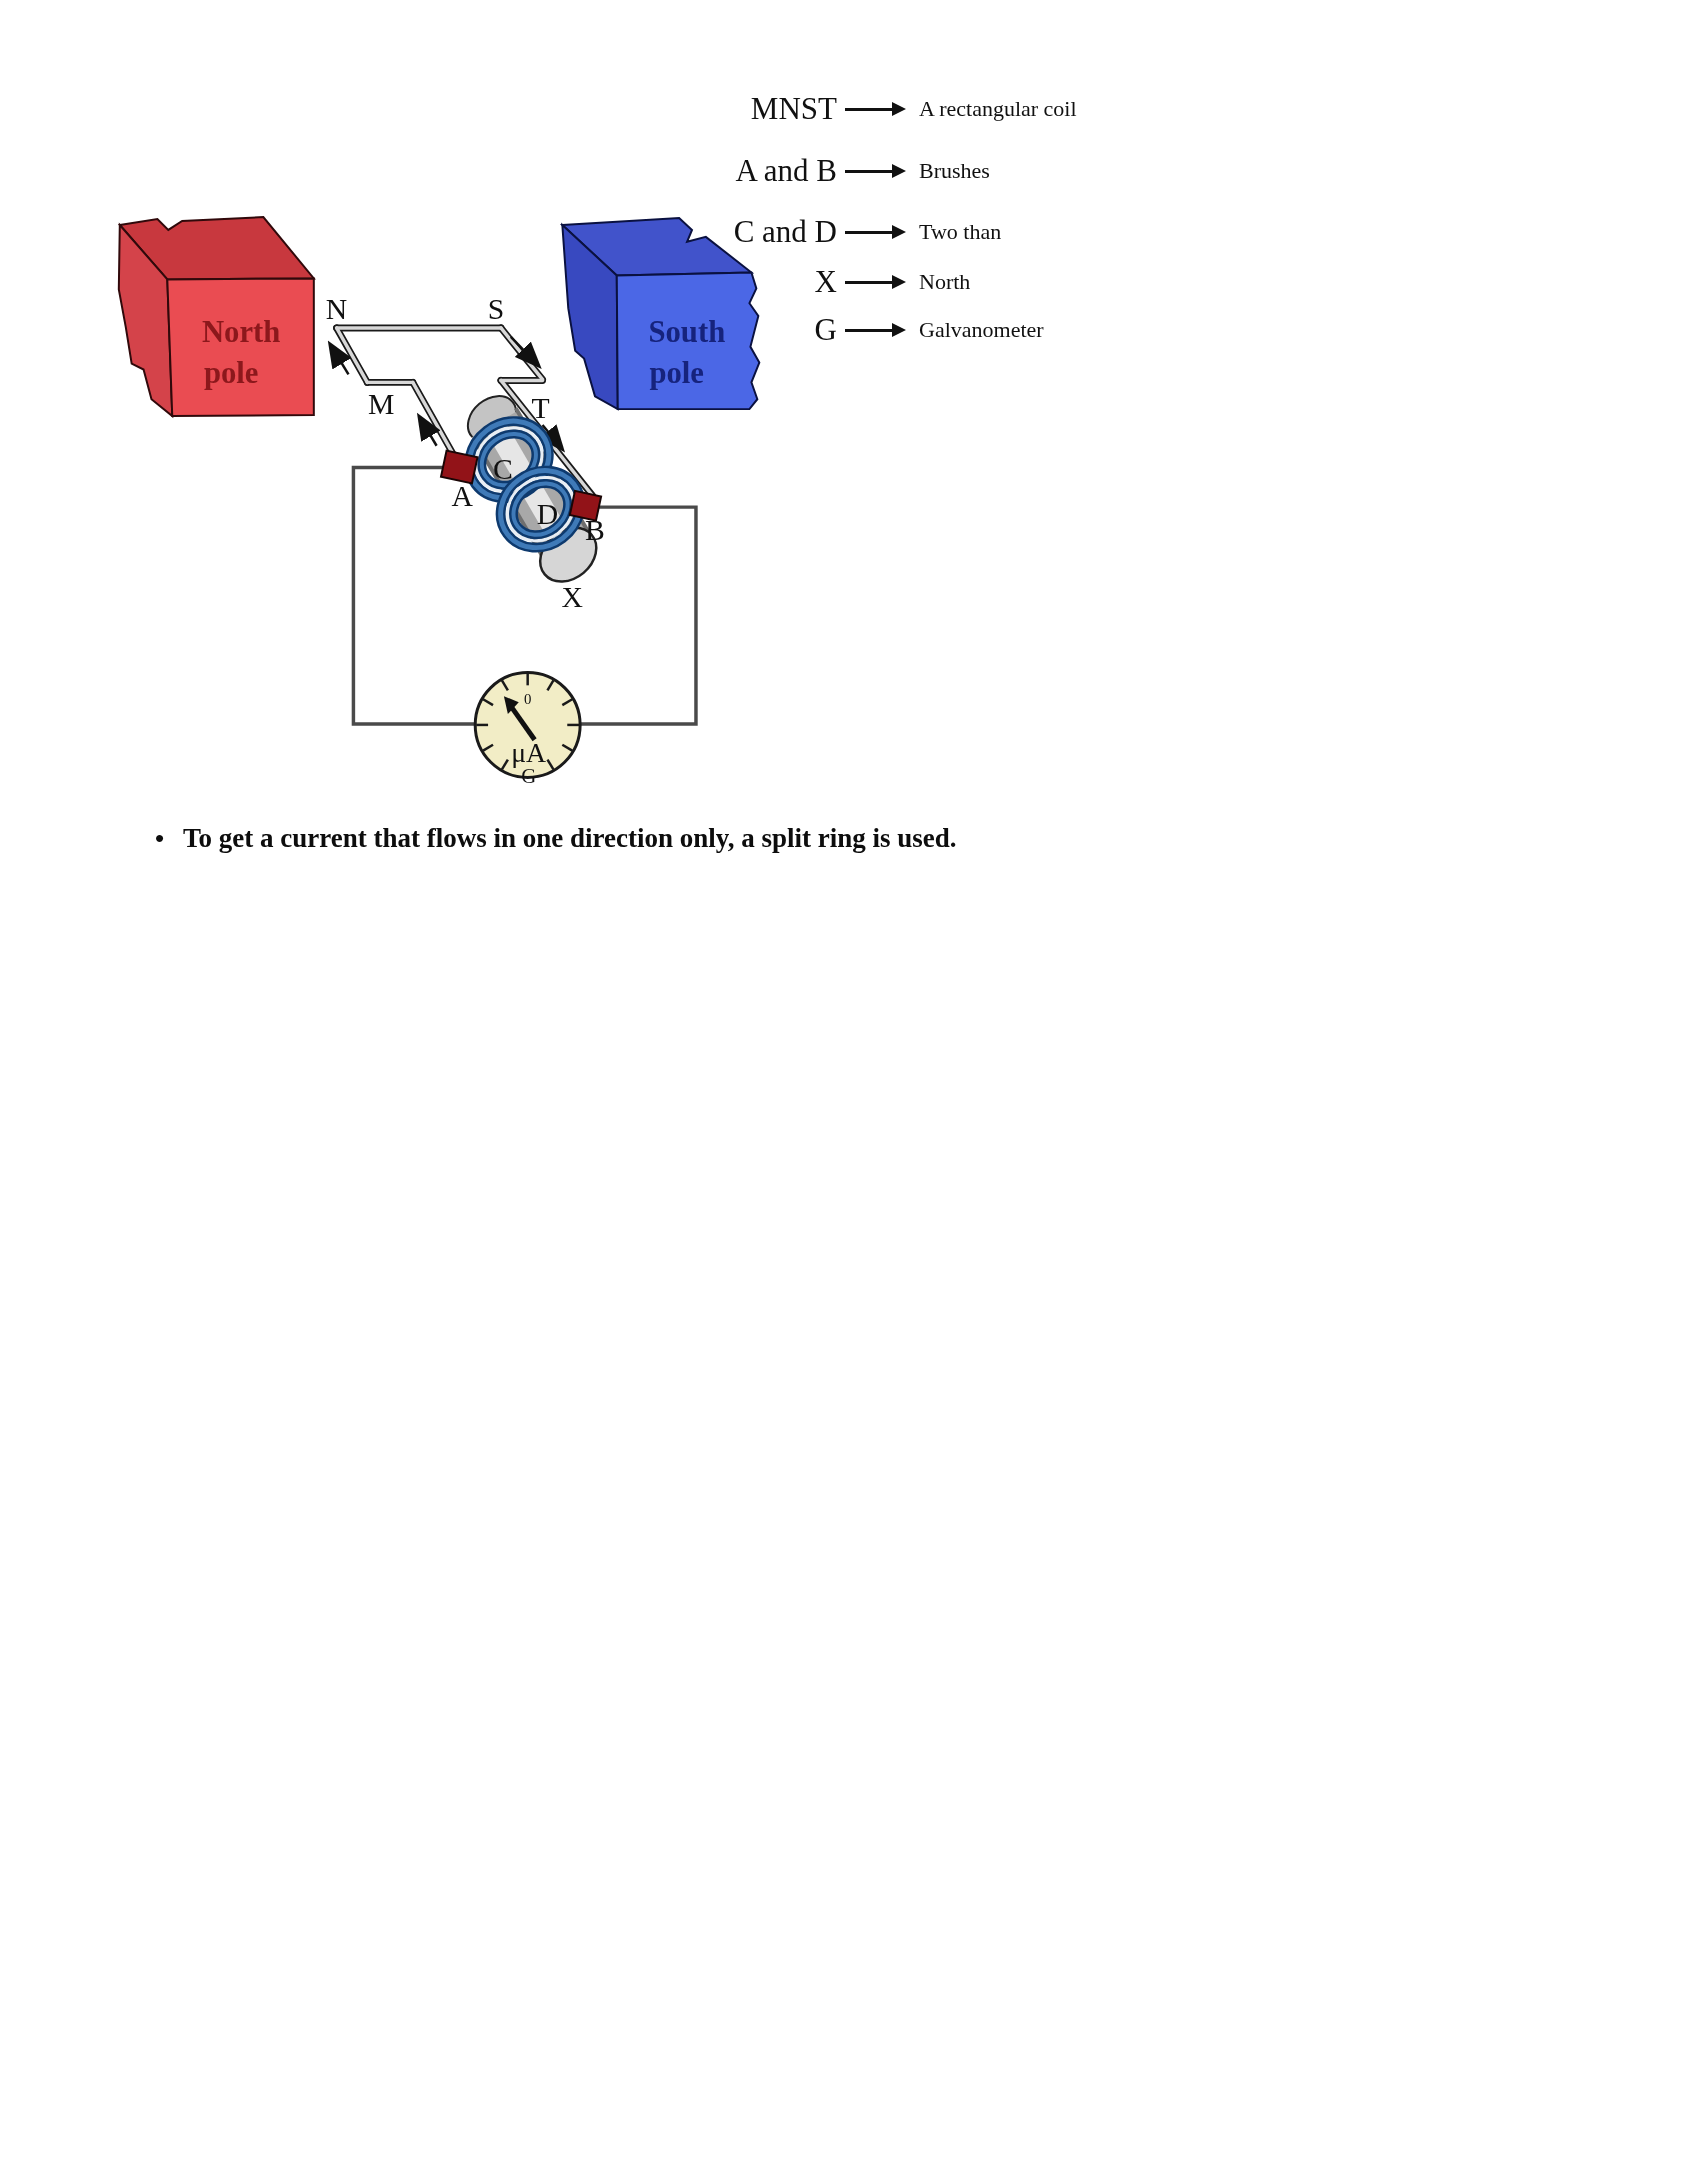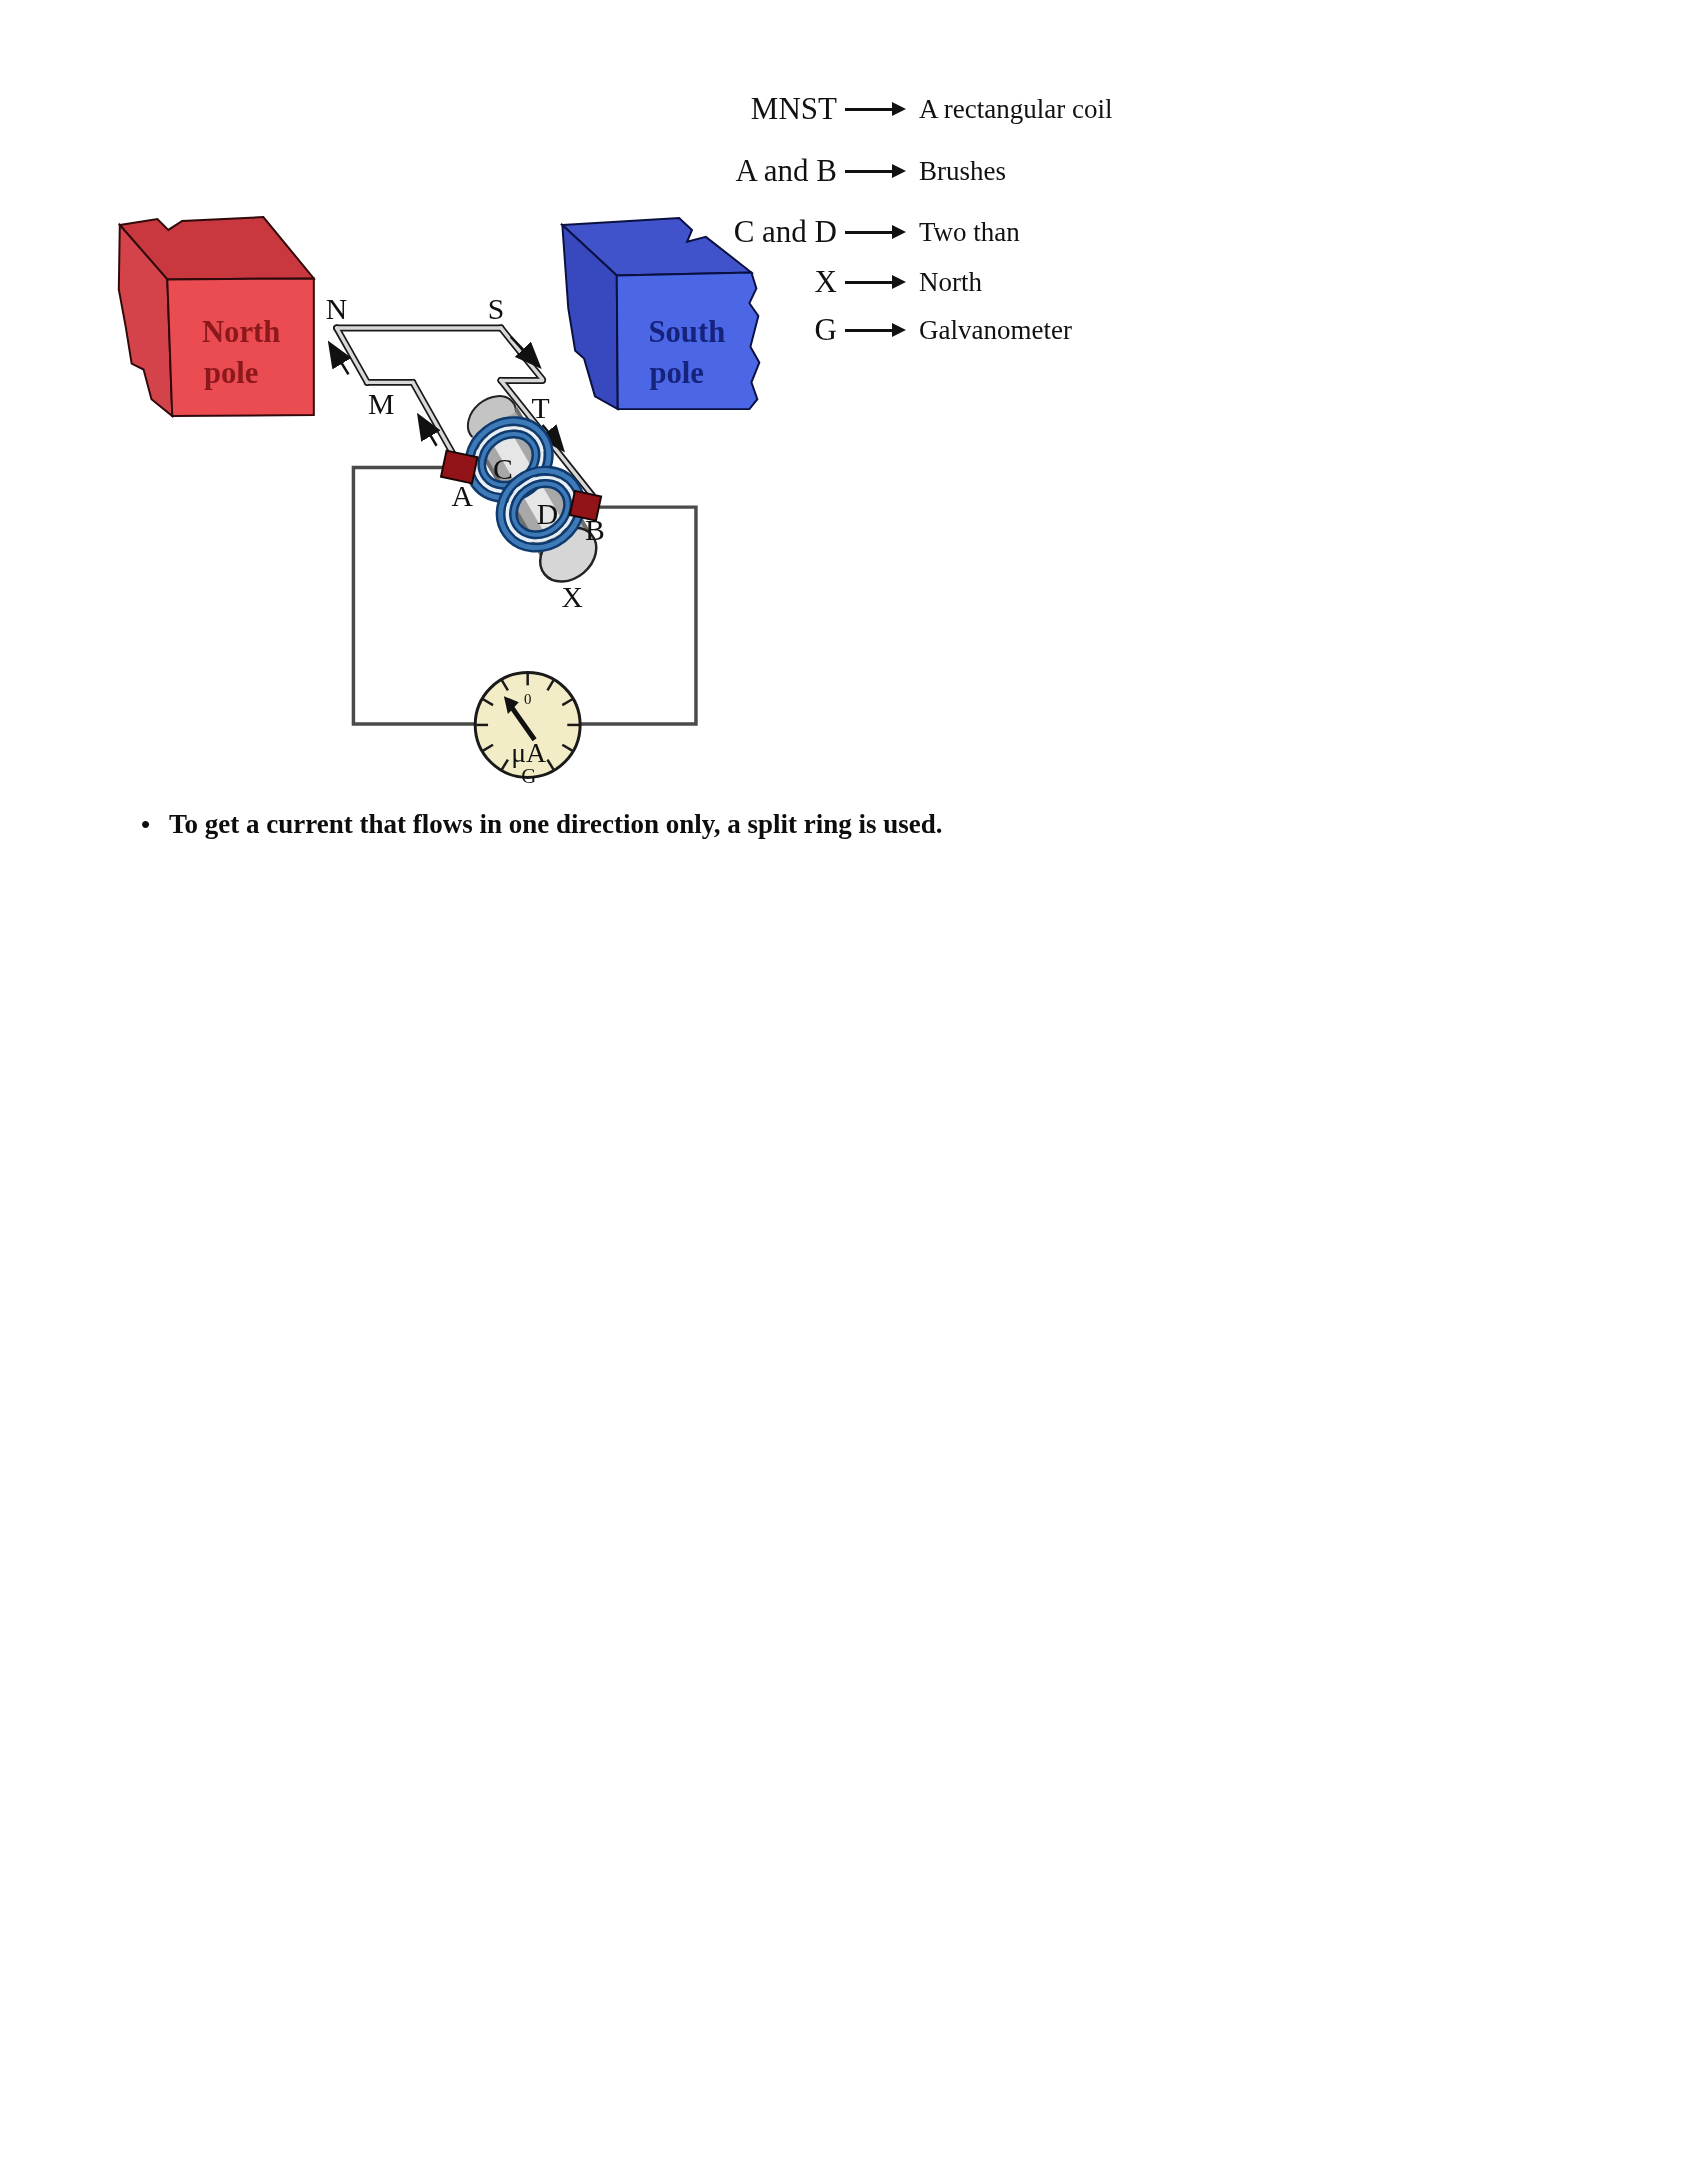--- a/index.html
+++ b/index.html
@@ -10,23 +10,23 @@
   }
   #diagram-svg { position:absolute; left:0; top:0; }
   
   .legend-row { position:absolute; left:584px; display:flex; align-items:center; height:34px; }
   .lkey { width:253px; text-align:right; font-size:31px; color:#111; flex:none; }
   .larrow { position:relative; width:48px; height:3px; background:#111; margin-left:8px; flex:none; }
   .larrow::after {
     content:""; position:absolute; right:-13px; top:-5.4px; width:0; height:0;
     border-left:14px solid #111; border-top:7px solid transparent; border-bottom:7px solid transparent;
   }
-  .lval { margin-left:26px; font-size:27px; color:#111; white-space:nowrap; }
+  .lval { margin-left:26px; font-size:22px; color:#111; white-space:nowrap; }
   
-  #notes { position:absolute; left:131px; top:806px; width:1434px; margin:2px; padding:0; list-style:none; }
+  #notes { position:absolute; left:131px; top:806px; width:1434px; margin:16px; padding:0; list-style:none; }
   #notes li {
     position:relative; padding-left:36px; font-size:27px; line-height:33px;
     font-weight:600; color:#0d0d0d; margin-bottom:1px;
   }
   #notes li::before { content:"\2022"; position:absolute; left:8px; top:0; font-size:26px; }
 </style>
 </head>
 <body>
 
 <div id="page">

